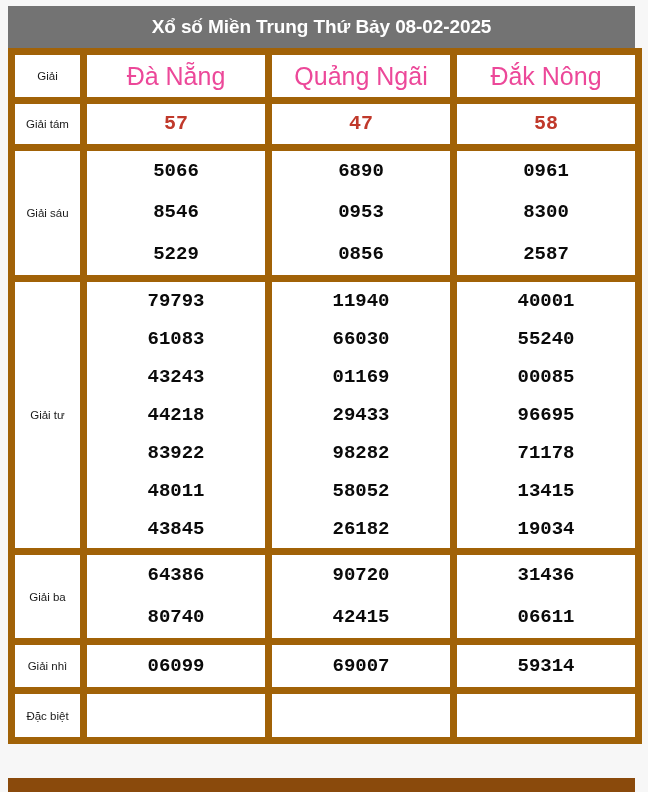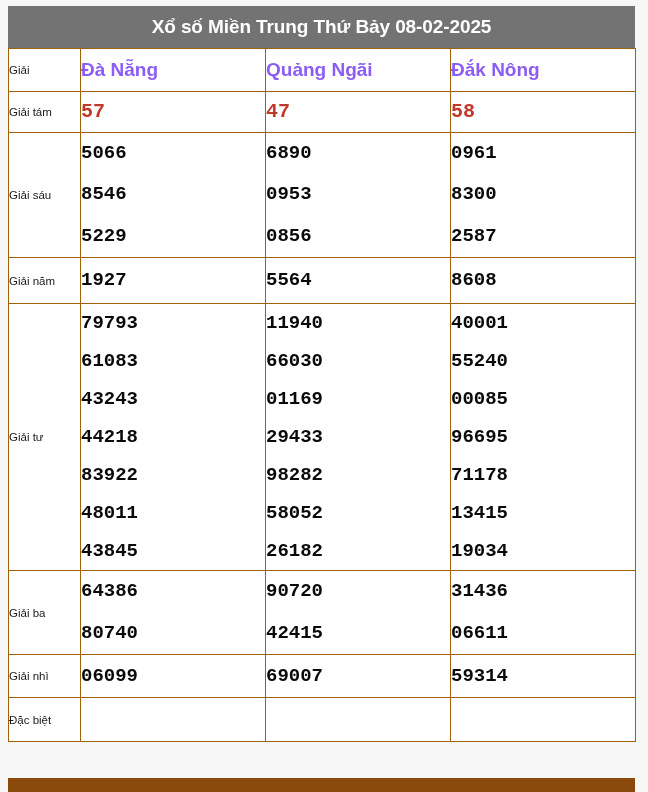--- a/index.html
+++ b/index.html
@@ -39,33 +39,33 @@
     box-sizing: border-box;
     letter-spacing: -0.1px;
   }
   table.results {
     width: 627px;
     border-collapse: collapse;
     background: #ffffff;
     table-layout: fixed;
   }
   table.results td, table.results th {
-    border: 1px solid #a16207;
-    text-align: left;
+    border: 7px solid #a16207;
+    text-align: center;
     vertical-align: middle;
     background: #ffffff;
     padding: 0;
   }
   col.c-label { width: 72px; }
   col.c-prov  { width: 185px; }
 
   th.col-head {
-    font-size: 19px;
-    font-weight: bold;
-    color: #8b5cf6;
+    font-size: 25px;
+    font-weight: normal;
+    color: #ec4899;
     height: 42px;
     padding: 2px 2px 4px 2px;
   }
   th.col-head.label-head {
     font-size: 11.5px;
     font-weight: normal;
     color: #1a1a1a;
   }
   td.row-label {
     font-size: 11.5px;
@@ -165,32 +165,20 @@
             <span class="num">0953</span>
             <span class="num">0856</span>
           </td>
           <td class="nums">
             <span class="num">0961</span>
             <span class="num">8300</span>
             <span class="num">2587</span>
           </td>
         </tr>
 
-        <tr class="r-5">
-          <td class="row-label">Giải năm</td>
-          <td class="nums">
-            <span class="num">1927</span>
-          </td>
-          <td class="nums">
-            <span class="num">5564</span>
-          </td>
-          <td class="nums">
-            <span class="num">8608</span>
-          </td>
-        </tr>
 
         <tr class="r-6">
           <td class="row-label">Giải tư</td>
           <td class="nums">
             <span class="num">79793</span>
             <span class="num">61083</span>
             <span class="num">43243</span>
             <span class="num">44218</span>
             <span class="num">83922</span>
             <span class="num">48011</span>

